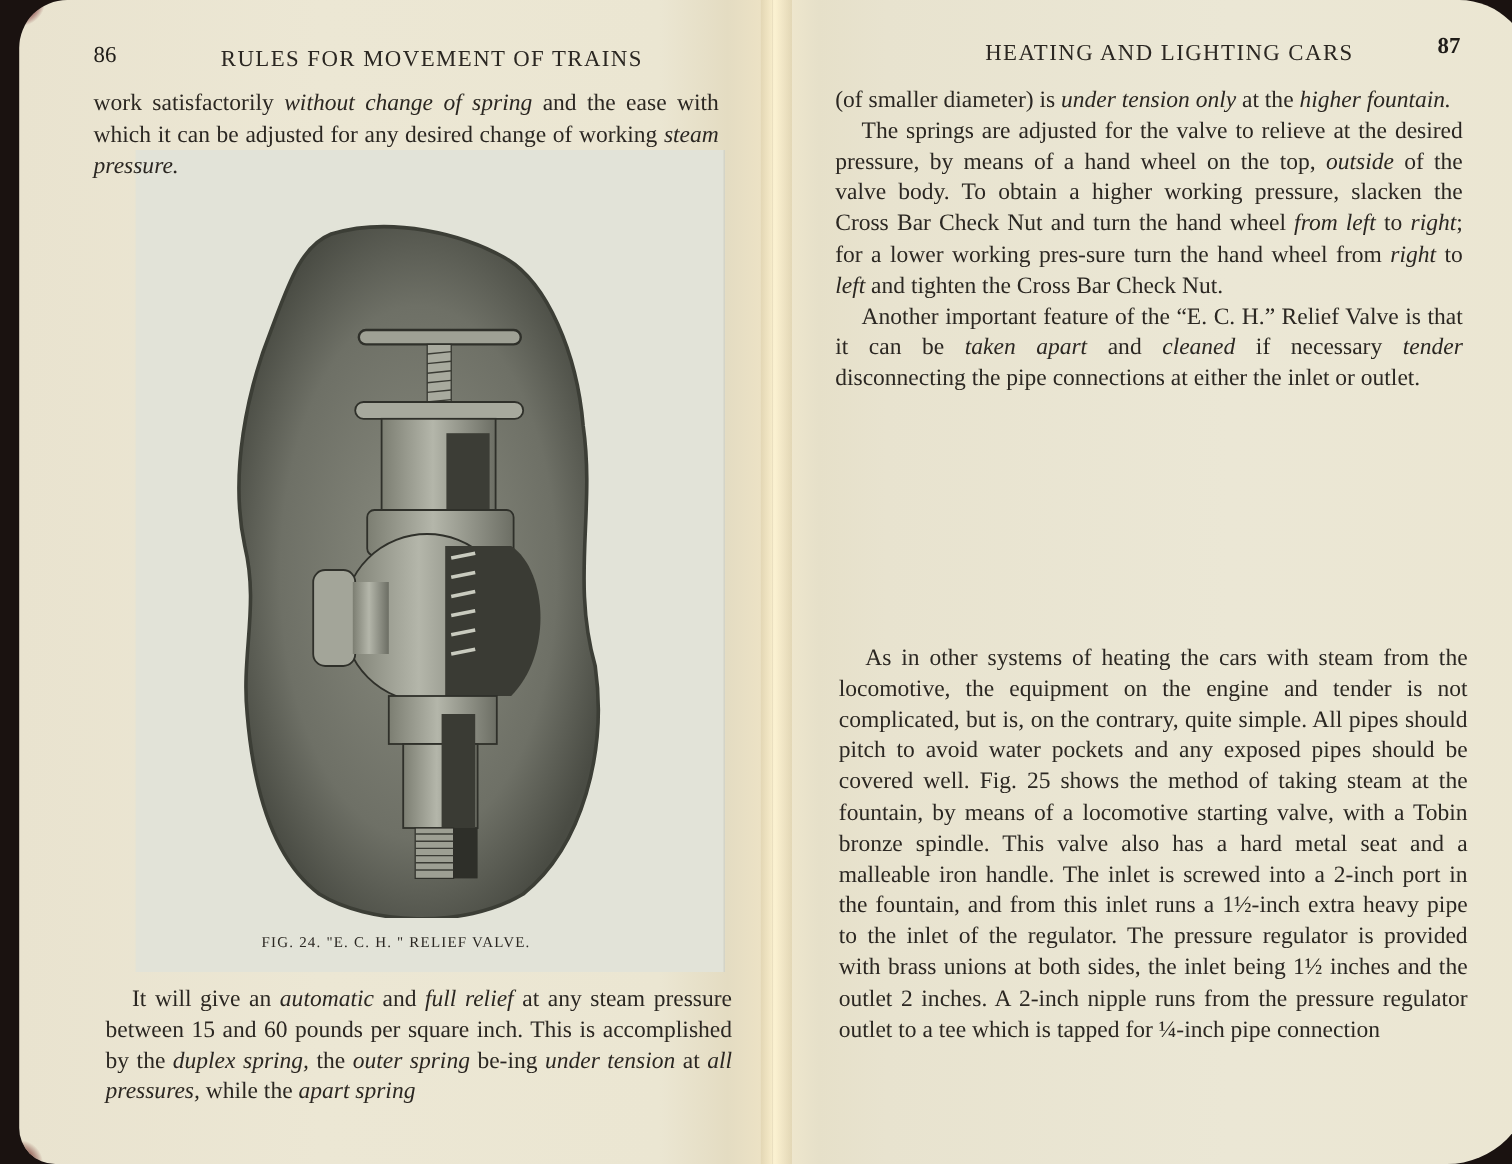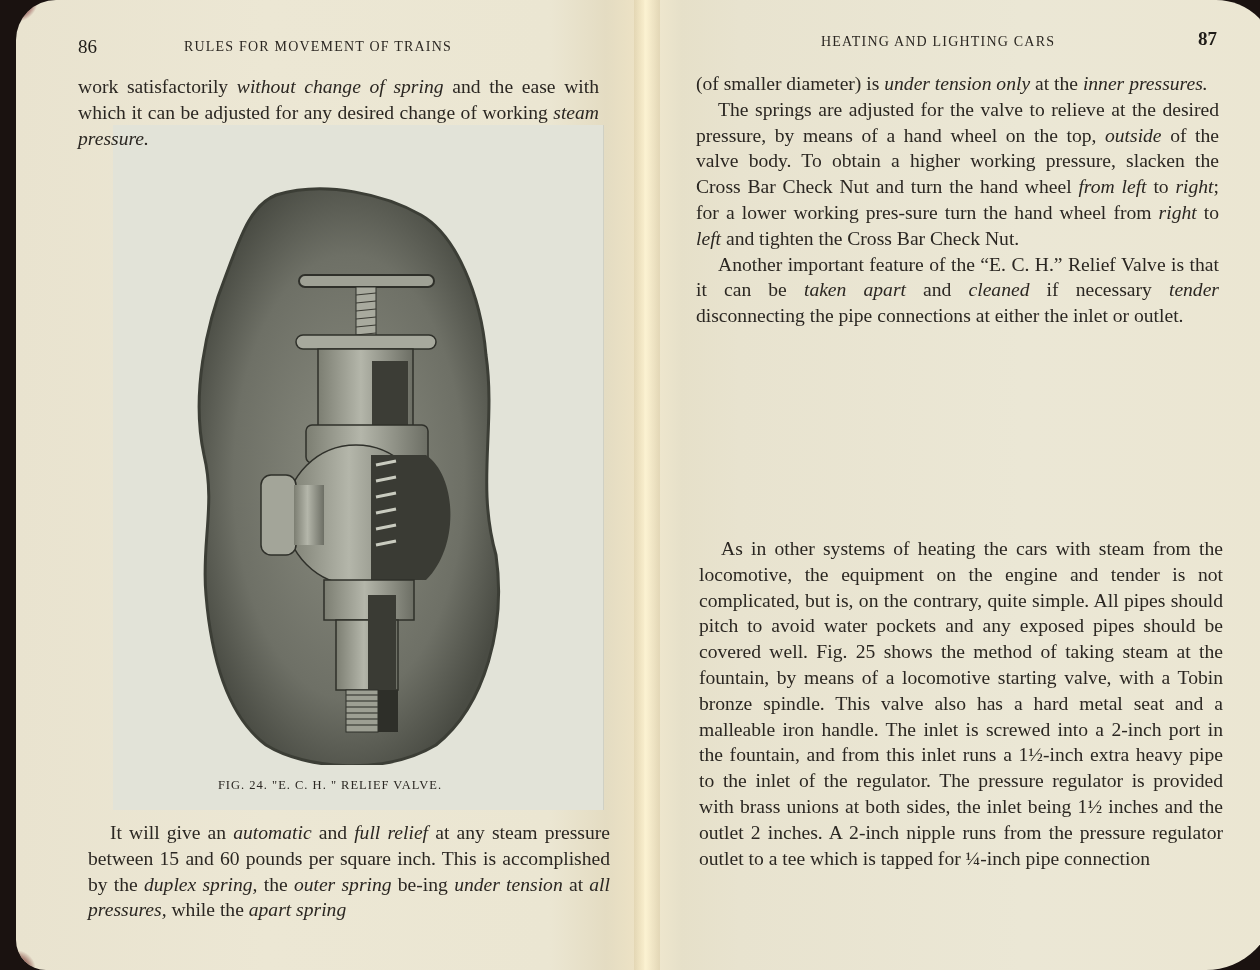--- a/index.html
+++ b/index.html
@@ -33,21 +33,21 @@
   .corner-bl {
     position: absolute; left: 0; bottom: 0; width: 24px; height: 40px;
     background: radial-gradient(circle at 0 100%, #7a4a44 0, #9a6a60 12px, transparent 20px);
   }
   .gutter {
     position: absolute; left: 618px; top: 0; width: 26px; height: 970px;
     background: linear-gradient(to right, rgba(200,180,130,0.25), rgba(255,245,210,0.7) 45%, rgba(200,180,130,0.3));
     pointer-events: none;
   }
   .running-head {
-    position: absolute; font-size: 14px; letter-spacing: 1.2px;
+    position: absolute; font-size: 19px; letter-spacing: 1.2px;
     text-transform: uppercase; color: #2b2722;
   }
   .page-num { position: absolute; font-size: 19px; color: #1f1c18; }
   .page-num.bold { font-weight: bold; }
   .text {
     position: absolute; font-size: 19.6px; line-height: 25.8px; color: #2b2722;
     text-align: justify;
   }
   .text p { margin: 0; }
   .text .indent { text-indent: 22px; }
@@ -161,21 +161,21 @@
     <div class="text" style="left:72px; top:820px; width:522px;">
       <p class="indent"><span>It will give an </span><i>automatic</i><span> and </span><i>full relief</i><span> at any steam pressure between 15 and 60 pounds per square inch.  This is accomplished by the </span><i>duplex spring,</i><span> the </span><i>outer spring</i><span> be-ing </span><i>under tension</i><span> at </span><i>all pressures,</i><span> while the </span><i>apart spring</i></p>
     </div>
   </div>
 
   <div class="page right">
     <div class="running-head" style="left:177px; top:34px;">HEATING AND LIGHTING CARS</div>
     <div class="page-num bold" style="left:554px; top:28px;">87</div>
 
     <div class="text" style="left:52px; top:71px; width:523px;">
-      <p><span>(of smaller diameter) is </span><i>under tension only</i><span> at the </span><i>inner pressures.</i></p>
+      <p><span>(of smaller diameter) is </span><i>under tension only</i><span> at the </span><i>higher fountain.</i></p>
       <p class="indent"><span>The springs are adjusted for the valve to relieve at the desired pressure, by means of a hand wheel on the top, </span><i>outside</i><span> of the valve body.  To obtain a higher working pressure, slacken the Cross Bar Check Nut and turn the hand wheel </span><i>from left</i><span> to </span><i>right</i><span>; for a lower working pres-sure turn the hand wheel from </span><i>right</i><span> to </span><i>left</i><span> and tighten the Cross Bar Check Nut.</span></p>
       <p class="indent"><span>Another important feature of the “E. C. H.” Relief Valve is that it can be </span><i>taken apart</i><span> and </span><i>cleaned</i><span> if necessary </span><i>tender</i><span> disconnecting the pipe connections at either the inlet or outlet.</span></p>
     </div>
   </div>
 
 
   <div class="text" style="left:683px; top:536px; width:524px;">
     <p class="indent"><span>As in other systems of heating the cars with steam from the locomotive, the equipment on the engine and tender is not complicated, but is, on the contrary, quite simple.  All pipes should pitch to avoid water pockets and any exposed pipes should be covered well.  Fig. 25 shows the method of taking steam at the fountain, by means of a locomotive starting valve, with a Tobin bronze spindle.  This valve also has a hard metal seat and a malleable iron handle.  The inlet is screwed into a 2-inch port in the fountain, and from this inlet runs a 1½-inch extra heavy pipe to the inlet of the regulator. The pressure regulator is provided with brass unions at both sides, the inlet being 1½ inches and the outlet 2 inches.  A 2-inch nipple runs from the pressure regulator outlet to a tee which is tapped for ¼-inch pipe connection</span></p>
   </div>
 

